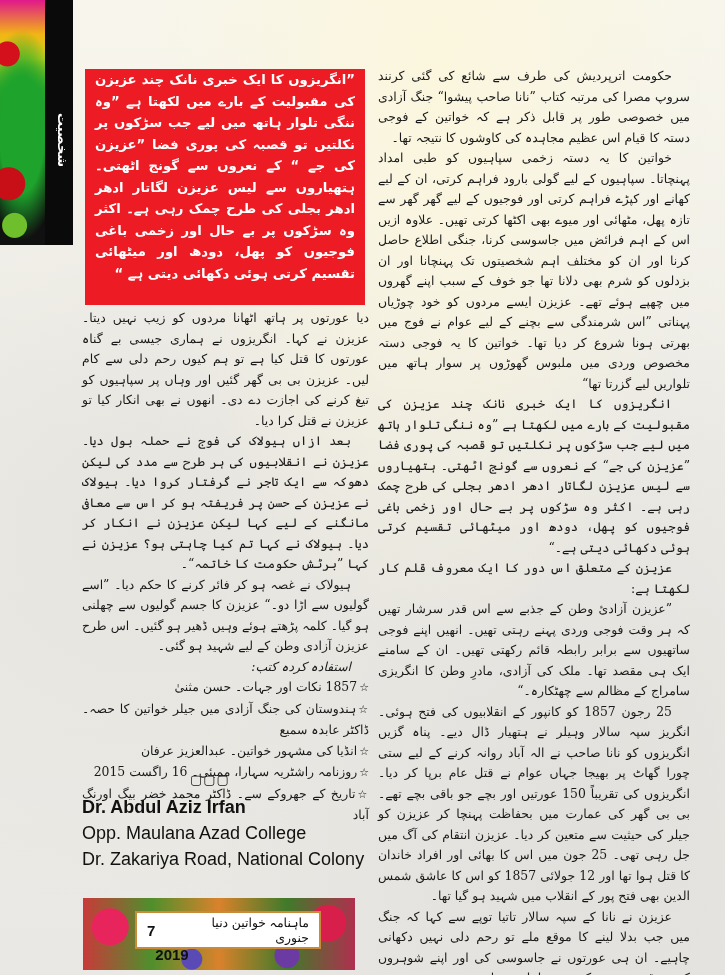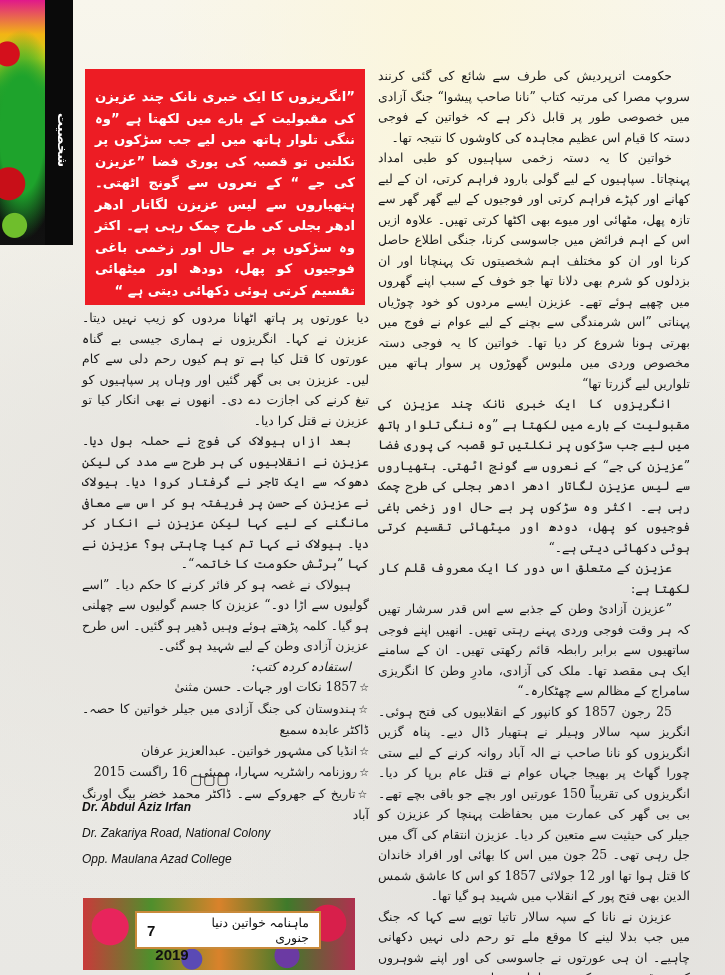--- a/index.html
+++ b/index.html
@@ -24,39 +24,39 @@
   .side-strip .wave {
     position:absolute; right:0; top:0; width:28px; height:245px; background:#0a0a0a;
   }
   .side-title {
     position:absolute; left:50px; top:80px; width:20px; height:120px;
     color:#fff; font-size:13px; font-weight:bold; writing-mode:vertical-rl;
     text-align:center; direction:rtl;
   }
   .quote-box {
     position:absolute; left:85px; top:69px; width:280px; height:236px;
-    background:#ed1c24; color:#fff; box-sizing:border-box; padding:17px 10px;
+    background:#ed1c24; color:#fff; box-sizing:border-box; padding:0 10px;
     direction:rtl; text-align:justify; font-weight:bold; font-size:13.2px; line-height:21.5px;
   }
   .col {
     position:absolute; direction:rtl; text-align:justify; color:#1a1a1a;
     font-family: "DejaVu Serif", serif; font-size:12.4px; line-height:20.5px;
   }
   .col p { margin:0; text-indent:18px; }
   .col .noindent { text-indent:0; }
   .col-right { left:378px; top:66px; width:312px; }
   .col-left { left:82px; top:308px; width:287px; }
   .refs { margin:0; padding:0; list-style:none; }
   .refs li { margin:0; padding-right:0; }
   .refs li .star { font-family:"DejaVu Sans", sans-serif; font-size:11px; margin-left:2px; }
   .refs-title { text-indent:0; margin:0;font-style:italic; }
   .end-marks { position:absolute; left:190px; top:772px; font-size:13px; letter-spacing:1px; color:#111; font-family:"DejaVu Sans", sans-serif; }
   .address {
     position:absolute; left:82px; top:794px; width:290px;
-    font-family:"Liberation Sans", sans-serif; font-size:12px; line-height:26px; color:#111;font-style:italic;
+    font-family:"Liberation Sans", sans-serif; font-size:18px; line-height:26px; color:#111;
   }
   .address .name { font-weight:bold; }
   .footer {
     position:absolute; left:83px; top:898px; width:272px; height:72px;
     background:
       radial-gradient(circle at 10% 40%, #e8245c 0 18px, rgba(0,0,0,0) 19px),
       radial-gradient(circle at 90% 35%, #d81f4b 0 18px, rgba(0,0,0,0) 19px),
       radial-gradient(circle at 75% 80%, #6b3aa3 0 12px, rgba(0,0,0,0) 13px),
       radial-gradient(circle at 40% 85%, #5a4ab5 0 10px, rgba(0,0,0,0) 11px),
       linear-gradient(90deg, #c93a3a 0%, #4f8f2c 25%, #d9822b 50%, #3f7a2a 75%, #b0304f 100%);
@@ -104,22 +104,22 @@
     <li><span class="star">☆</span><span>انڈیا کی مشہور خواتین۔ عبدالعزیز عرفان</span></li>
     <li><span class="star">☆</span><span>روزنامہ راشٹریہ سہارا، ممبئی۔ 16 راگست 2015</span></li>
     <li><span class="star">☆</span><span>تاریخ کے جھروکے سے۔ ڈاکٹر محمد خضر بیگ اورنگ آباد</span></li>
   </ul>
 </div>
 
 <div class="end-marks">▢▢▢</div>
 
 <div class="address">
   <div class="name">Dr. Abdul Aziz Irfan</div>
+  <div>Opp. Maulana Azad College</div>
   <div>Dr. Zakariya Road, National Colony</div>
-  <div>Opp. Maulana Azad College</div>
 </div>
 
 <div class="footer">
   <div class="footer-label">
     <span class="page">7</span>
     <span class="issue">
       <span>ماہنامہ خواتین دنیا جنوری</span>
       <span class="year">2019</span>
     </span>
   </div>

